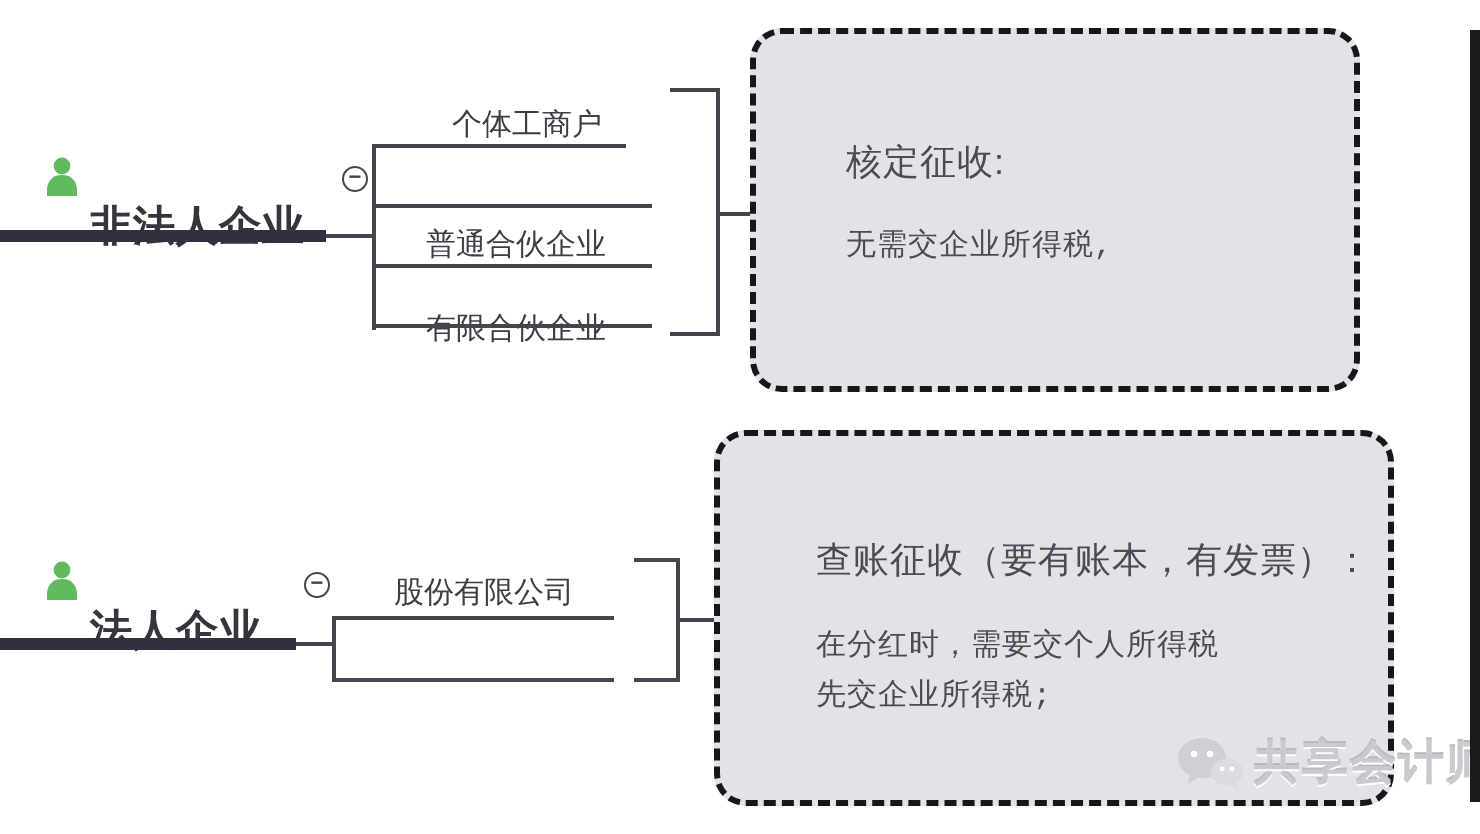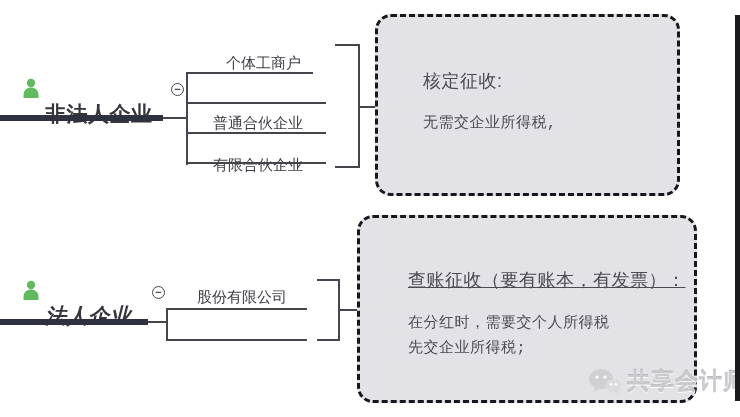--- a/index.html
+++ b/index.html
@@ -93,41 +93,41 @@
       <div>无需交企业所得税,</div>
     </div>
   </div>
 
   <span class="abs" style="left:19px;top:279px;width:24px;height:24px;">
     <svg width="24" height="24" viewBox="0 0 24 24">
       <circle cx="12" cy="6" r="4.2" fill="var(--icon-green)"></circle>
       <path d="M12 10.5 C6.5 10.5 4.5 14.5 4.5 18 L4.5 21 L19.5 21 L19.5 18 C19.5 14.5 17.5 10.5 12 10.5 Z" fill="var(--icon-green)"></path>
     </svg>
   </span>
-  <div class="abs topic-title" style="left:45px;top:280px;font-style:italic;">法人企业</div>
+  <div class="abs topic-title" style="left:45px;top:280px;">法人企业</div>
 
   <div class="abs thick-line" style="left:0;top:319px;width:148px;"></div>
   <div class="abs thin-line" style="left:148px;top:321px;width:19px;"></div>
 
   <div class="abs collapse-btn" style="left:152px;top:286px;">−</div>
 
   <div class="abs vline" style="left:166px;top:308px;height:33px;"></div>
 
   <div class="abs child-label" style="left:197px;top:287px;">股份有限公司</div>
   <div class="abs thin-line" style="left:167px;top:308px;width:140px;"></div>
 
   <div class="abs thin-line" style="left:167px;top:339px;width:140px;"></div>
 
   <div class="abs thin-line" style="left:317px;top:279px;width:23px;"></div>
   <div class="abs vline" style="left:338px;top:279px;height:62px;"></div>
   <div class="abs thin-line" style="left:317px;top:339px;width:23px;"></div>
   <div class="abs thin-line" style="left:338px;top:309px;width:20px;"></div>
 
   <div class="abs summary-box" style="left:357px;top:215px;width:340px;height:188px;">
-    <div class="box-heading" style="left:48px;top:50px;text-decoration:underline;">查账征收（要有账本，有发票）：</div>
+    <div class="box-heading" style="left:48px;top:50px;">查账征收（要有账本，有发票）：</div>
     <div class="box-lines" style="left:48px;top:93px;">
       <div>在分红时，需要交个人所得税</div>
       <div>先交企业所得税;</div>
     </div>
   </div>
 
   <div class="abs watermark" style="left:588px;top:366px;">
     <span style="display:inline-block;width:34px;height:29px;">
       <svg width="34" height="29" viewBox="0 0 34 29">
         <ellipse cx="13" cy="12" rx="12" ry="10" fill="#cfcfd4"></ellipse>

